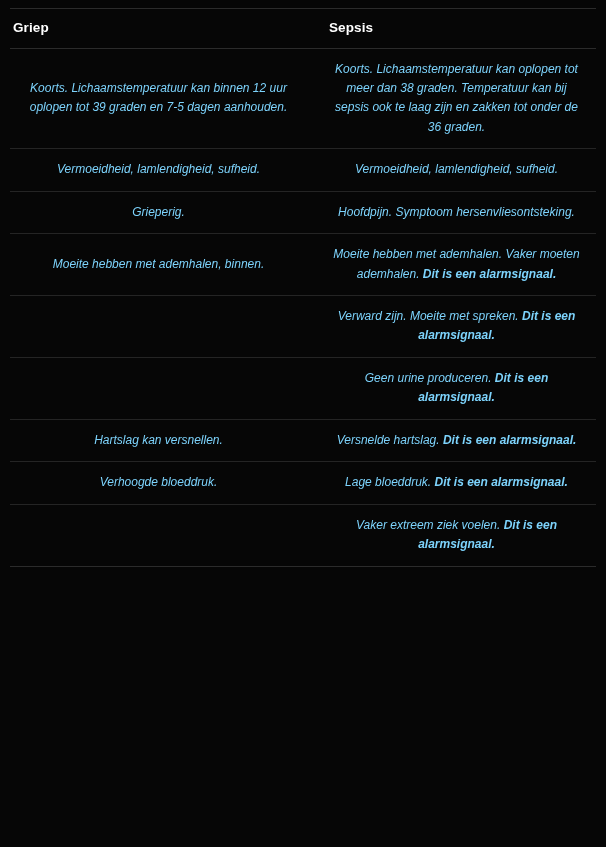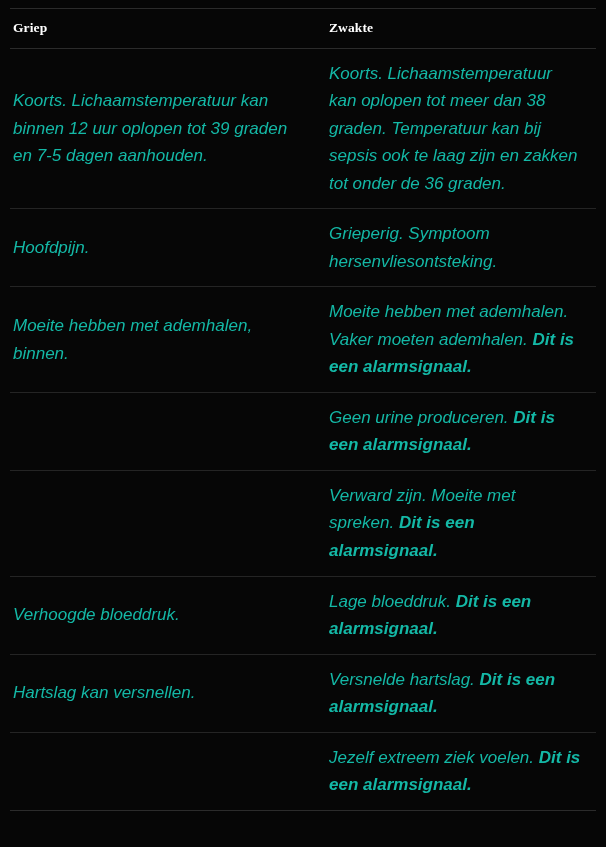--- a/index.html
+++ b/index.html
@@ -34,33 +34,32 @@
     font-style: normal;
     font-weight: bold;
     font-size: 13.5px;
     line-height: 1.3;
     color: #ffffff;
     padding: 10px 14px 11px 3px;
     border-top: 1px solid #2b2b2b;
     border-bottom: 1px solid #2b2b2b;
     vertical-align: middle;
     letter-spacing: 0.1px;
-    font-family: Liberation Serif, serif;
   }
   thead th.cell-sepsis { padding-left: 9px; }
 
   tbody td {
     font-style: italic;
-    font-size: 17px;
+    font-size: 12px;
     line-height: 1.62;
-    color: #14b8a6;
+    color: #7dd3fc;
     padding: 11px 16px 11px 3px;
     border-bottom: 1px solid #242424;
     vertical-align: middle;
-    text-align: left;
+    text-align: center;
   }
   tbody td.cell-sepsis { padding-left: 9px; padding-right: 12px; }
   tbody tr:last-child td { border-bottom: 1px solid #2b2b2b; }
 
   tbody td.empty-cell { padding: 0; }
 
   b.alarm {
     font-weight: bold;
     font-style: italic;
   }
@@ -70,51 +69,55 @@
 
 <div class="table-wrap">
   <table class="comparison">
     <colgroup>
       <col class="col-griep">
       <col class="col-sepsis">
     </colgroup>
     <thead>
       <tr>
         <th class="cell-griep">Griep</th>
-        <th class="cell-sepsis">Zwakte</th>
+        <th class="cell-sepsis">Sepsis</th>
       </tr>
     </thead>
     <tbody id="table-body">
         <tr>
           <td class="cell-griep">Koorts. Lichaamstemperatuur kan binnen 12 uur oplopen tot 39 graden en 7-5 dagen aanhouden.</td>
           <td class="cell-sepsis"><span>Koorts. Lichaamstemperatuur kan oplopen tot meer dan 38 graden. Temperatuur kan bij sepsis ook te laag zijn en zakken tot onder de 36 graden.</span></td>
         </tr>
         <tr>
-          <td class="cell-griep">Hoofdpijn.</td>
-          <td class="cell-sepsis"><span>Grieperig. Symptoom hersenvliesontsteking.</span></td>
+          <td class="cell-griep">Vermoeidheid, lamlendigheid, sufheid.</td>
+          <td class="cell-sepsis"><span>Vermoeidheid, lamlendigheid, sufheid.</span></td>
+        </tr>
+        <tr>
+          <td class="cell-griep">Grieperig.</td>
+          <td class="cell-sepsis"><span>Hoofdpijn. Symptoom hersenvliesontsteking.</span></td>
         </tr>
         <tr>
           <td class="cell-griep">Moeite hebben met ademhalen, binnen.</td>
           <td class="cell-sepsis"><span>Moeite hebben met ademhalen. Vaker moeten ademhalen. </span><b class="alarm">Dit is een alarmsignaal.</b></td>
         </tr>
         <tr>
           <td class="cell-griep empty-cell"></td>
+          <td class="cell-sepsis"><span>Verward zijn. Moeite met spreken. </span><b class="alarm">Dit is een alarmsignaal.</b></td>
+        </tr>
+        <tr>
+          <td class="cell-griep empty-cell"></td>
           <td class="cell-sepsis"><span>Geen urine produceren. </span><b class="alarm">Dit is een alarmsignaal.</b></td>
         </tr>
         <tr>
-          <td class="cell-griep empty-cell"></td>
-          <td class="cell-sepsis"><span>Verward zijn. Moeite met spreken. </span><b class="alarm">Dit is een alarmsignaal.</b></td>
+          <td class="cell-griep">Hartslag kan versnellen.</td>
+          <td class="cell-sepsis"><span>Versnelde hartslag. </span><b class="alarm">Dit is een alarmsignaal.</b></td>
         </tr>
         <tr>
           <td class="cell-griep">Verhoogde bloeddruk.</td>
           <td class="cell-sepsis"><span>Lage bloeddruk. </span><b class="alarm">Dit is een alarmsignaal.</b></td>
         </tr>
         <tr>
-          <td class="cell-griep">Hartslag kan versnellen.</td>
-          <td class="cell-sepsis"><span>Versnelde hartslag. </span><b class="alarm">Dit is een alarmsignaal.</b></td>
-        </tr>
-        <tr>
           <td class="cell-griep empty-cell"></td>
-          <td class="cell-sepsis"><span>Jezelf extreem ziek voelen. </span><b class="alarm">Dit is een alarmsignaal.</b></td>
+          <td class="cell-sepsis"><span>Vaker extreem ziek voelen. </span><b class="alarm">Dit is een alarmsignaal.</b></td>
         </tr>
       </tbody>
   </table>
 </div>
 
 </body></html>

